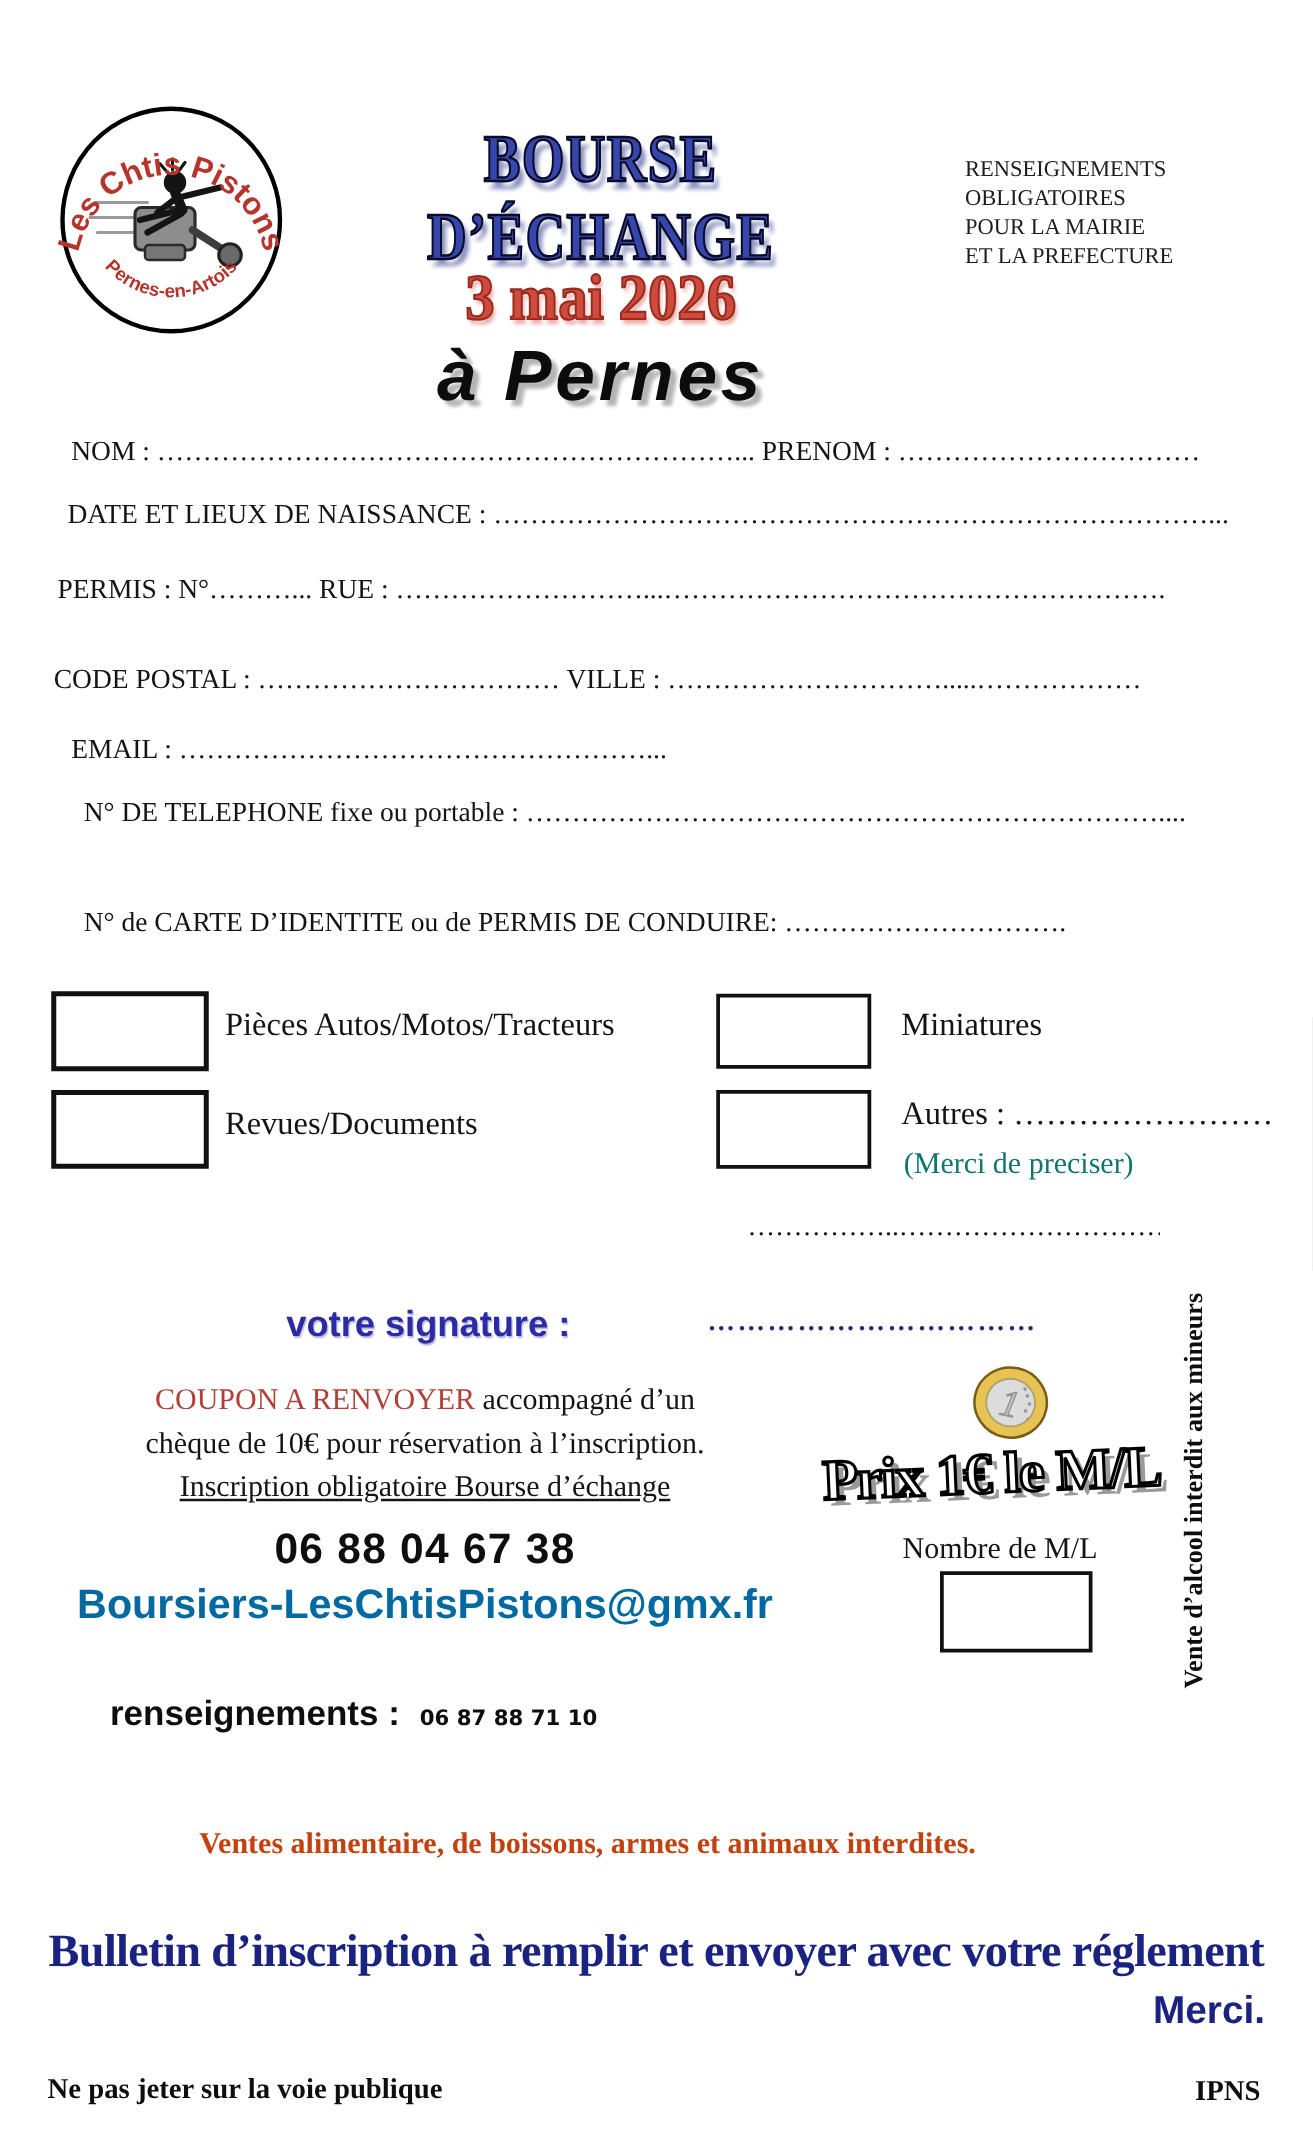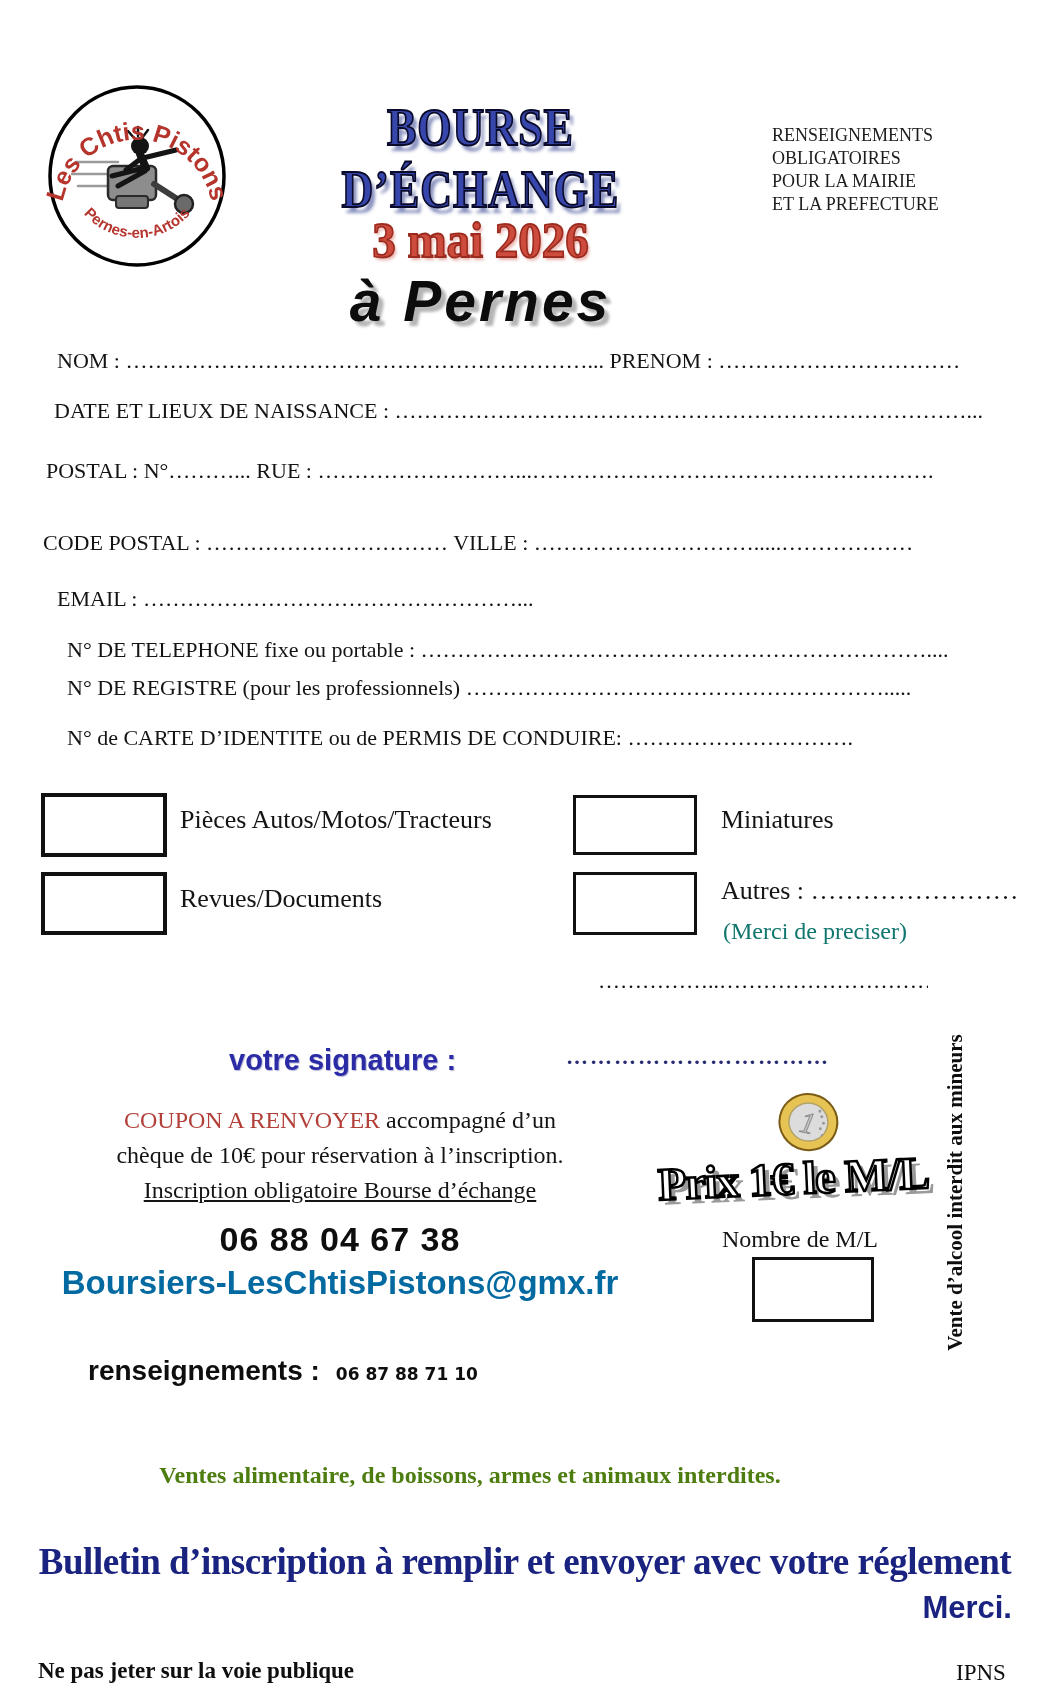--- a/index.html
+++ b/index.html
@@ -43,31 +43,31 @@
   
   .prix{font-family:"Liberation Serif",serif;font-weight:bold;font-size:46px;color:#ffffff;
       -webkit-text-stroke:2.5px #000;text-shadow:5px 5px 0 #9a9a9a;transform:rotate(-2.5deg);
       letter-spacing:-1px;white-space:nowrap;}
   .nombre{font-size:24px;color:#141414;}
   .mlbox{border:3px solid #111;background:#fff;box-sizing:border-box;}
 
   .rens-label{font-family:"Liberation Sans",sans-serif;font-weight:bold;font-size:28px;color:#0e0e0e;}
   .rens-phone{font-family:"DejaVu Sans",sans-serif;font-weight:bold;font-size:17px;color:#0e0e0e;margin-left:12px;}
 
-  .warning{left:65px;top:1462px;width:810px;text-align:center;font-weight:bold;font-size:24px;color:#4d7c0f;}
+  .warning{left:65px;top:1462px;width:810px;text-align:center;font-weight:bold;font-size:24px;color:#c2410c;}
 
   .vertical-note{left:770px;top:1180px;width:370px;text-align:center;font-weight:bold;font-size:21px;color:#0e0e0e;
       transform:rotate(-90deg);}
 
   .footer-main{left:0;top:1540px;width:1050px;text-align:center;font-weight:bold;font-size:37px;
       color:#1b2380;letter-spacing:-0.5px;white-space:nowrap;}
   .footer-merci{left:800px;top:1590px;width:212px;text-align:right;font-family:"Liberation Sans",sans-serif;
       font-weight:bold;font-size:31px;color:#1b2380;}
   .footer-left{left:38px;top:1658px;font-weight:bold;font-size:23px;color:#0e0e0e;}
-  .footer-right{left:956px;top:1660px;font-weight:normal;font-size:23px;color:#0e0e0e;}
+  .footer-right{left:956px;top:1660px;font-weight:bold;font-size:23px;color:#0e0e0e;}
 </style>
 </head>
 <body>
 
 <div id="page">
 
   <div class="abs" style="left:46px;top:84px;">
     <svg width="182" height="184" viewBox="0 0 182 184">
       <ellipse cx="91" cy="92" rx="87" ry="89" fill="#ffffff" stroke="#000000" stroke-width="3.5"></ellipse>
       <defs>
@@ -113,25 +113,24 @@
 
   <div class="abs notice">
     <div>RENSEIGNEMENTS</div>
     <div>OBLIGATOIRES</div>
     <div>POUR LA MAIRIE</div>
     <div>ET LA PREFECTURE</div>
   </div>
 
   <div class="abs formrow nowrap" style="left:57px;top:348px;width:960px;">NOM : ………………………………………………………...  PRENOM : ……………………………</div>
   <div class="abs formrow nowrap" style="left:54px;top:398px;width:960px;">DATE ET LIEUX DE NAISSANCE : ……………………………………………………………………...</div>
-  <div class="abs formrow nowrap" style="left:46px;top:458px;width:970px;">POSTAL : N°………...    RUE : ………………………...……………………………………………….</div>
+  <div class="abs formrow nowrap" style="left:46px;top:458px;width:970px;">PERMIS : N°………...    RUE : ………………………...……………………………………………….</div>
   <div class="abs formrow nowrap" style="left:43px;top:530px;width:970px;">CODE POSTAL : ……………………………      VILLE : ………………………….....………………</div>
   <div class="abs formrow nowrap" style="left:57px;top:586px;width:900px;">EMAIL : ……………………………………………...</div>
   <div class="abs formrow nowrap" style="left:67px;top:637px;width:950px;">N° DE TELEPHONE fixe ou portable : ……………………………………………………………....</div>
-  <div class="abs formrow nowrap" style="left:67px;top:675px;width:950px;">N° DE REGISTRE (pour les professionnels) ………………………………………………….....</div>
   <div class="abs formrow nowrap" style="left:67px;top:725px;width:950px;">N° de CARTE D’IDENTITE ou de PERMIS DE CONDUIRE:  ………………………….</div>
 
   <div class="abs cbox" style="left:41px;top:793px;width:126px;height:64px;"></div>
   <div class="abs cblabel" style="left:180px;top:805px;">Pièces  Autos/Motos/Tracteurs</div>
 
   <div class="abs cbox thin" style="left:573px;top:795px;width:124px;height:60px;"></div>
   <div class="abs cblabel" style="left:721px;top:805px;">Miniatures</div>
 
   <div class="abs cbox" style="left:41px;top:872px;width:126px;height:63px;"></div>
   <div class="abs cblabel" style="left:180px;top:884px;">Revues/Documents</div>

